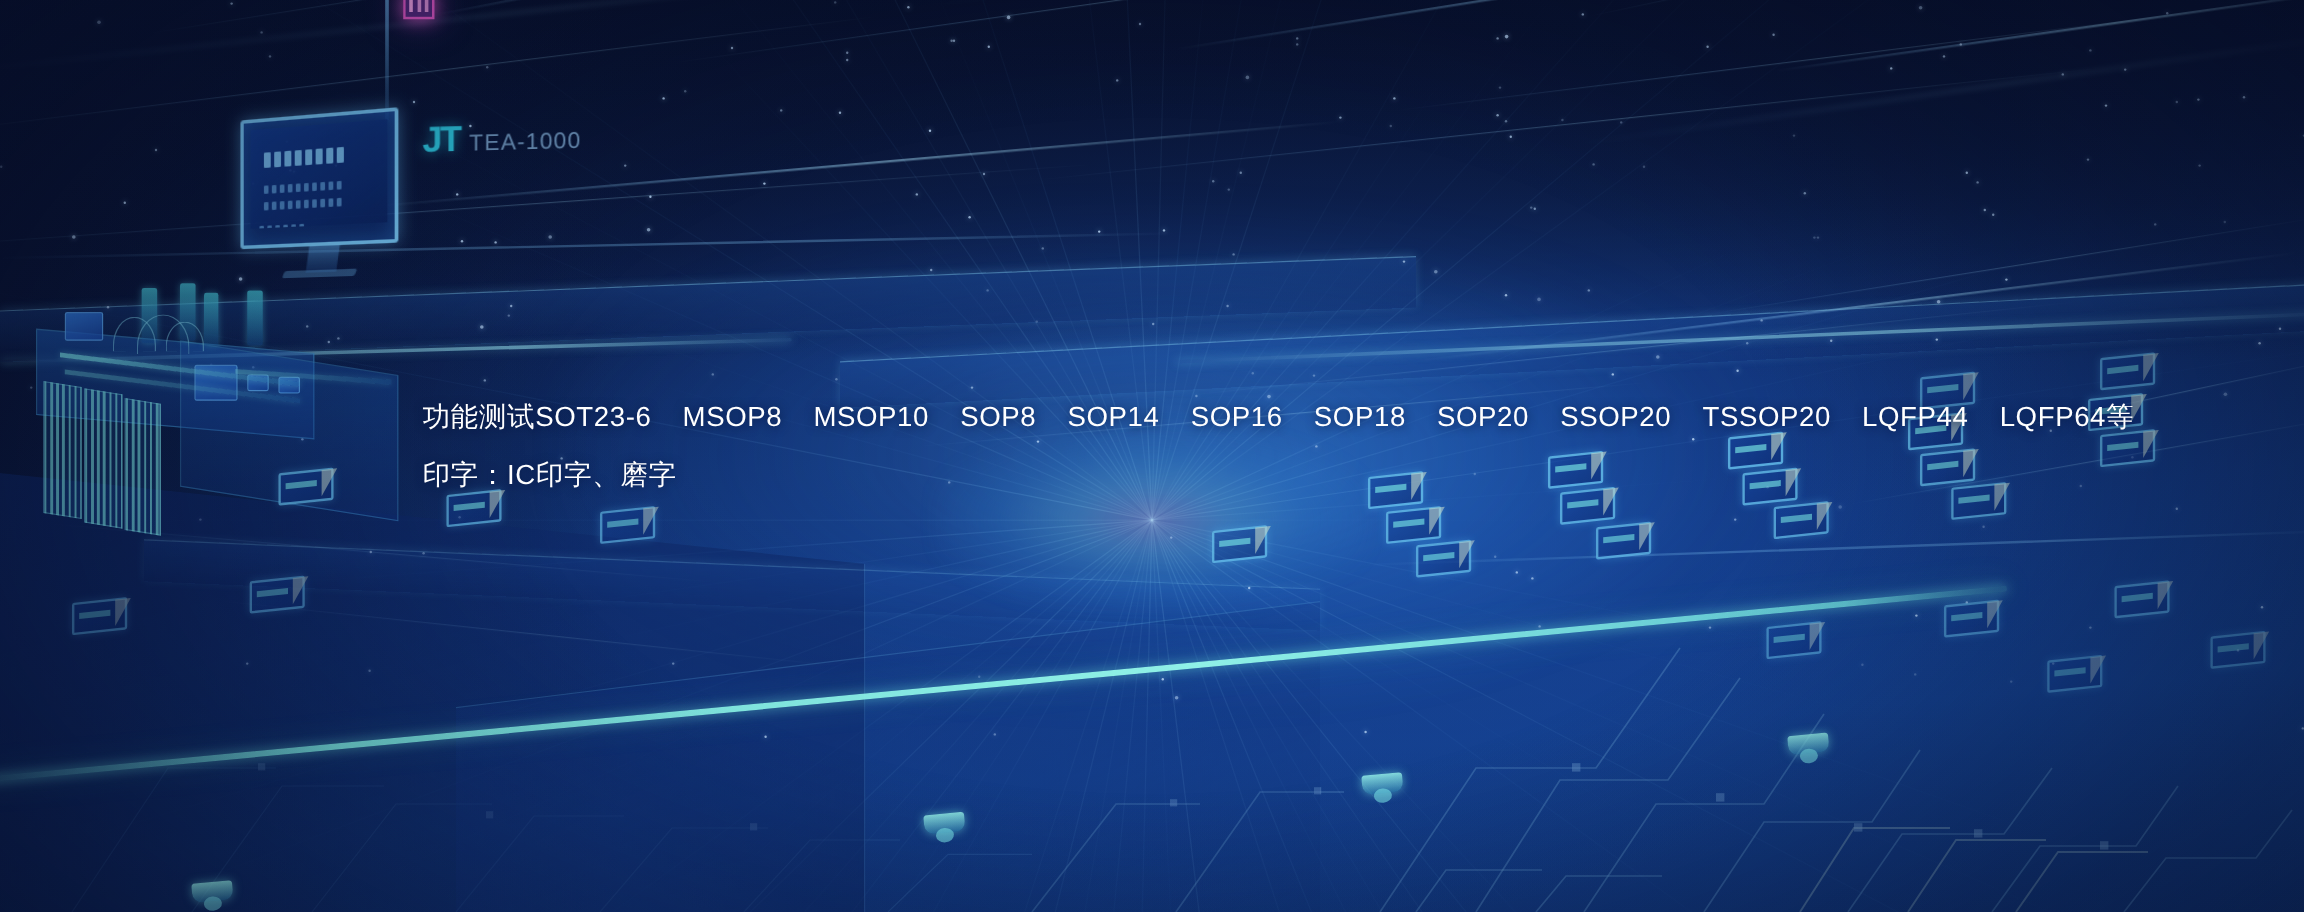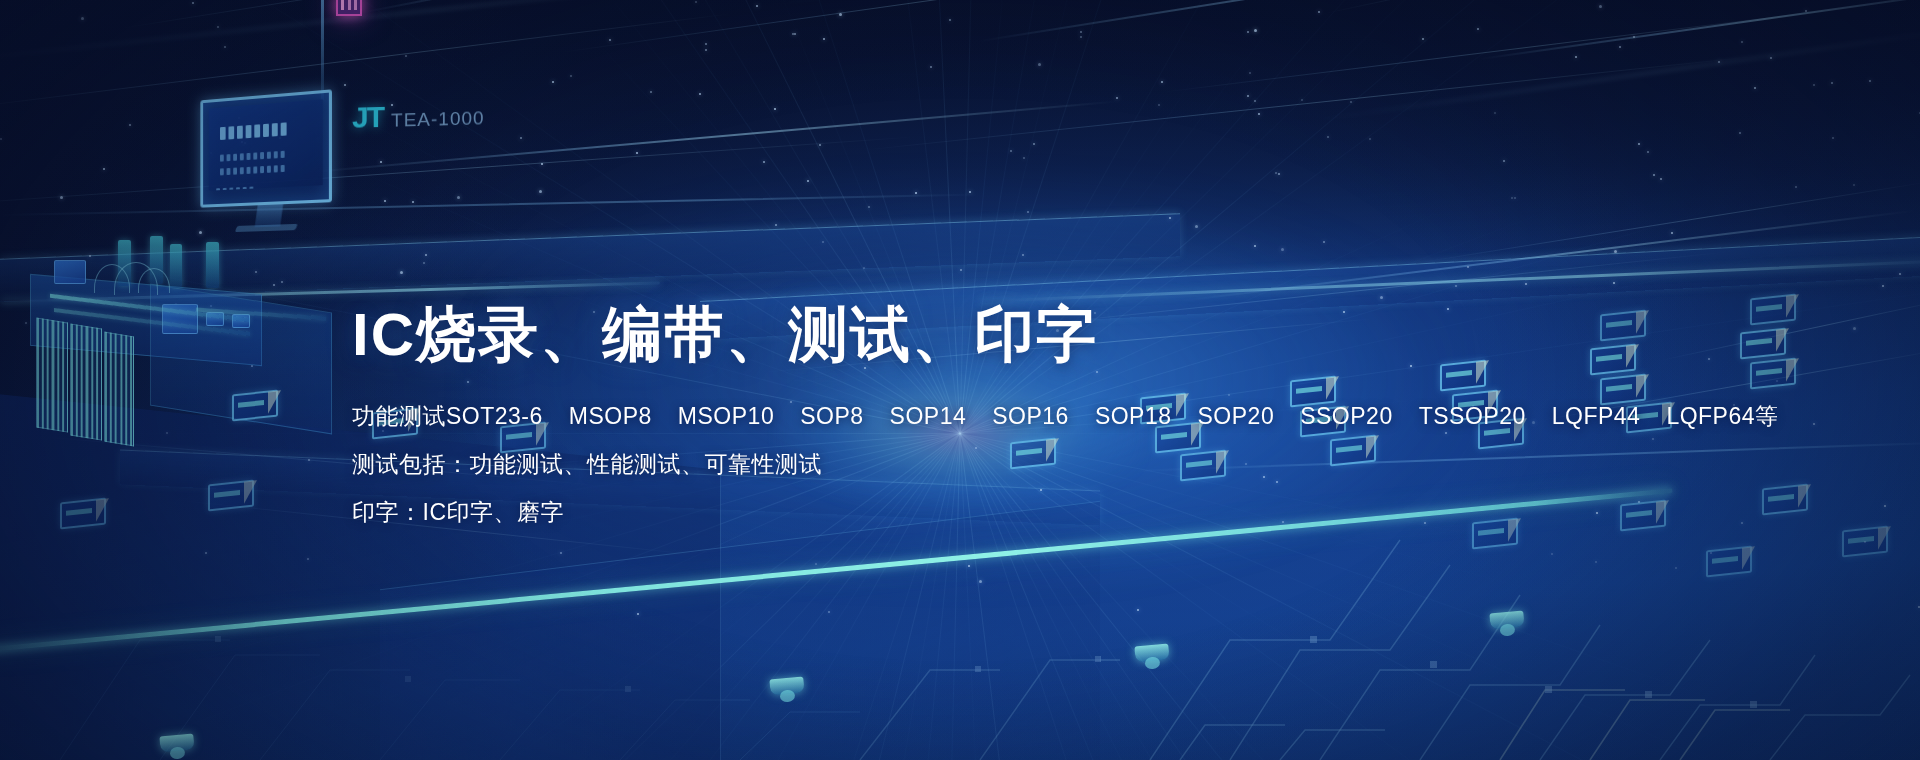--- a/index.html
+++ b/index.html
@@ -928,24 +928,22 @@
         <div class="ws-screen">
           <i class="ws-bar"></i>
         </div>
         <i class="ws-wedge"></i>
       </div>
     </div>
 
   <div class="bg-vignette"></div>
 
   <div class="content">
-    <h1 class="headline">IC烧录、编带、测试、印字</h1>
 
     <ul class="sublist">
       <li>
         <span>功能测试</span><span class="pkg" id="pkg-list"><span>SOT23-6</span><span>MSOP8</span><span>MSOP10</span><span>SOP8</span><span>SOP14</span><span>SOP16</span><span>SOP18</span><span>SOP20</span><span>SSOP20</span><span>TSSOP20</span><span>LQFP44</span><span>LQFP64等</span></span>
       </li>
-      <li>测试包括：功能测试、性能测试、可靠性测试</li>
       <li>印字：IC印字、磨字</li>
     </ul>
   </div>
 
 </div>
 
 </body></html>

